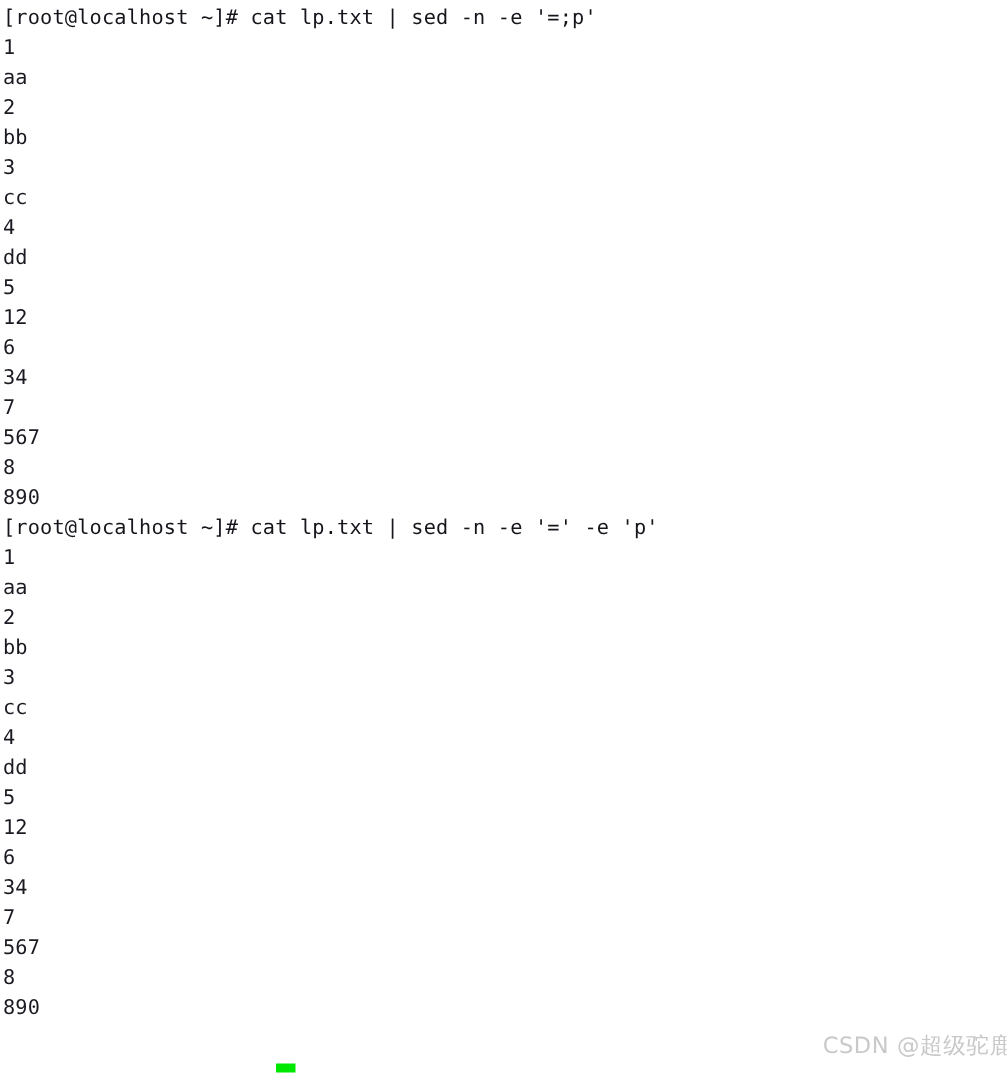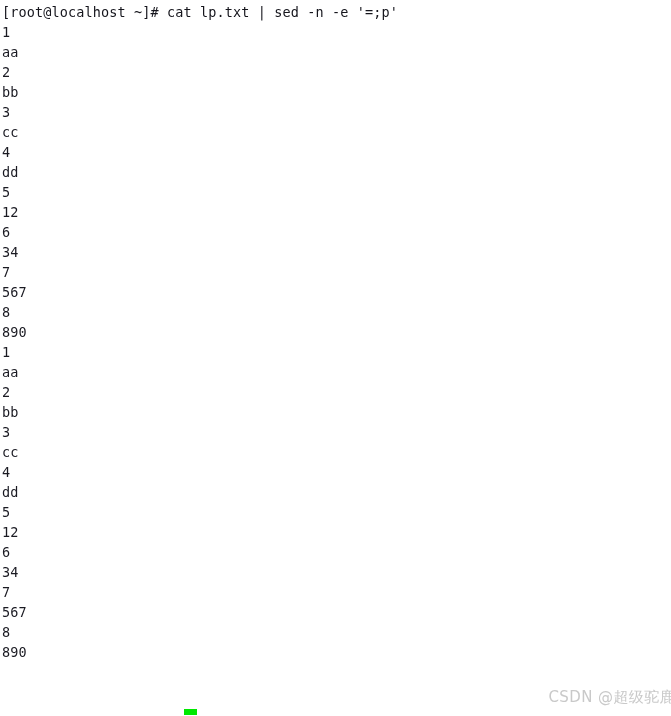--- a/index.html
+++ b/index.html
@@ -84,20 +84,21 @@
       <div class="line output-line">4</div>
       <div class="line output-line">dd</div>
       <div class="line output-line">5</div>
       <div class="line output-line">12</div>
       <div class="line output-line">6</div>
       <div class="line output-line">34</div>
       <div class="line output-line">7</div>
       <div class="line output-line">567</div>
       <div class="line output-line">8</div>
       <div class="line output-line">890</div>
+      <div class="line prompt-line">[root@localhost ~]# cat lp.txt | sed -n -e '=' -e 'p'</div>
       <div class="line output-line">1</div>
       <div class="line output-line">aa</div>
       <div class="line output-line">2</div>
       <div class="line output-line">bb</div>
       <div class="line output-line">3</div>
       <div class="line output-line">cc</div>
       <div class="line output-line">4</div>
       <div class="line output-line">dd</div>
       <div class="line output-line">5</div>
       <div class="line output-line">12</div>

